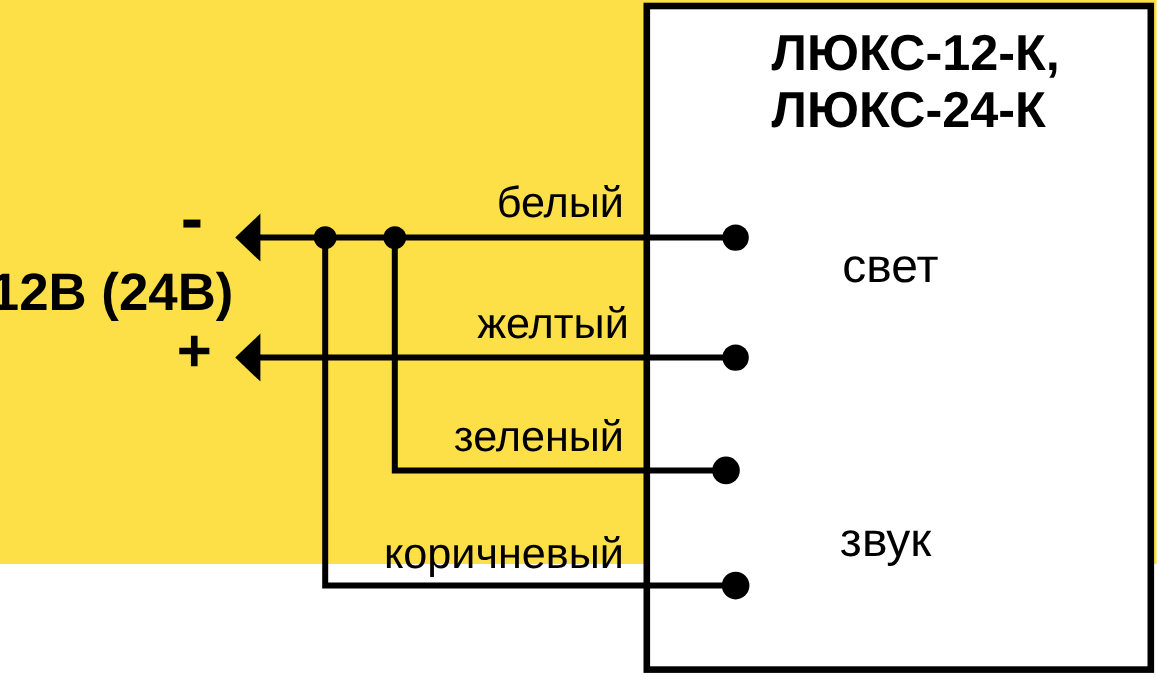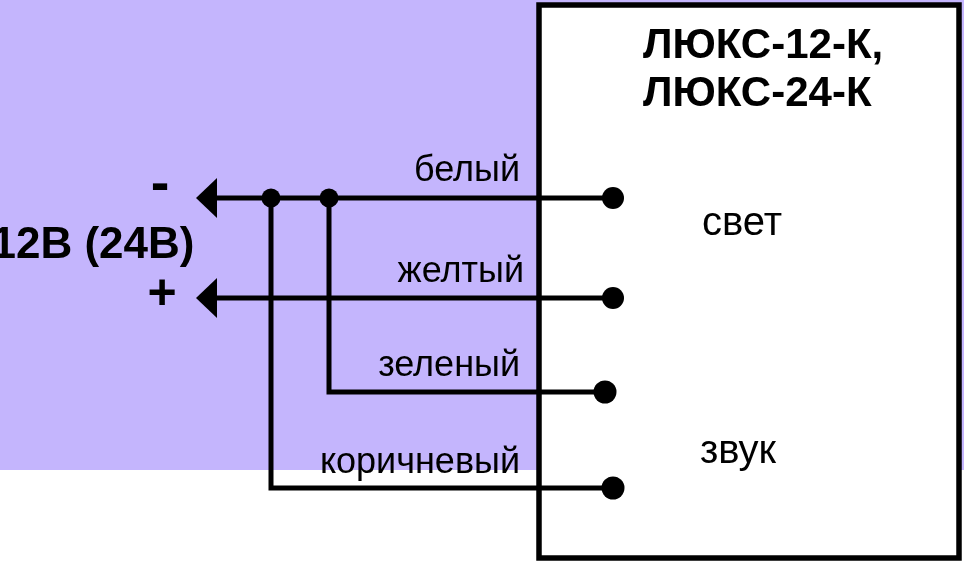--- a/index.html
+++ b/index.html
@@ -8,21 +8,21 @@
     background: #ffffff;
     width: 964px;
     height: 566px;
     overflow: hidden;
     font-family: "Liberation Sans", "DejaVu Sans", sans-serif;
   }
   .stage {
     position: relative;
     width: 964px;
     height: 470px;
-    background: #c4b5fd;
+    background: #fde047;
   }
   svg {
     display: block;
     width: 964px;
     height: 566px;
   }
   svg text {
     fill: #000000;
     font-family: "Liberation Sans", "DejaVu Sans", sans-serif;
   }

